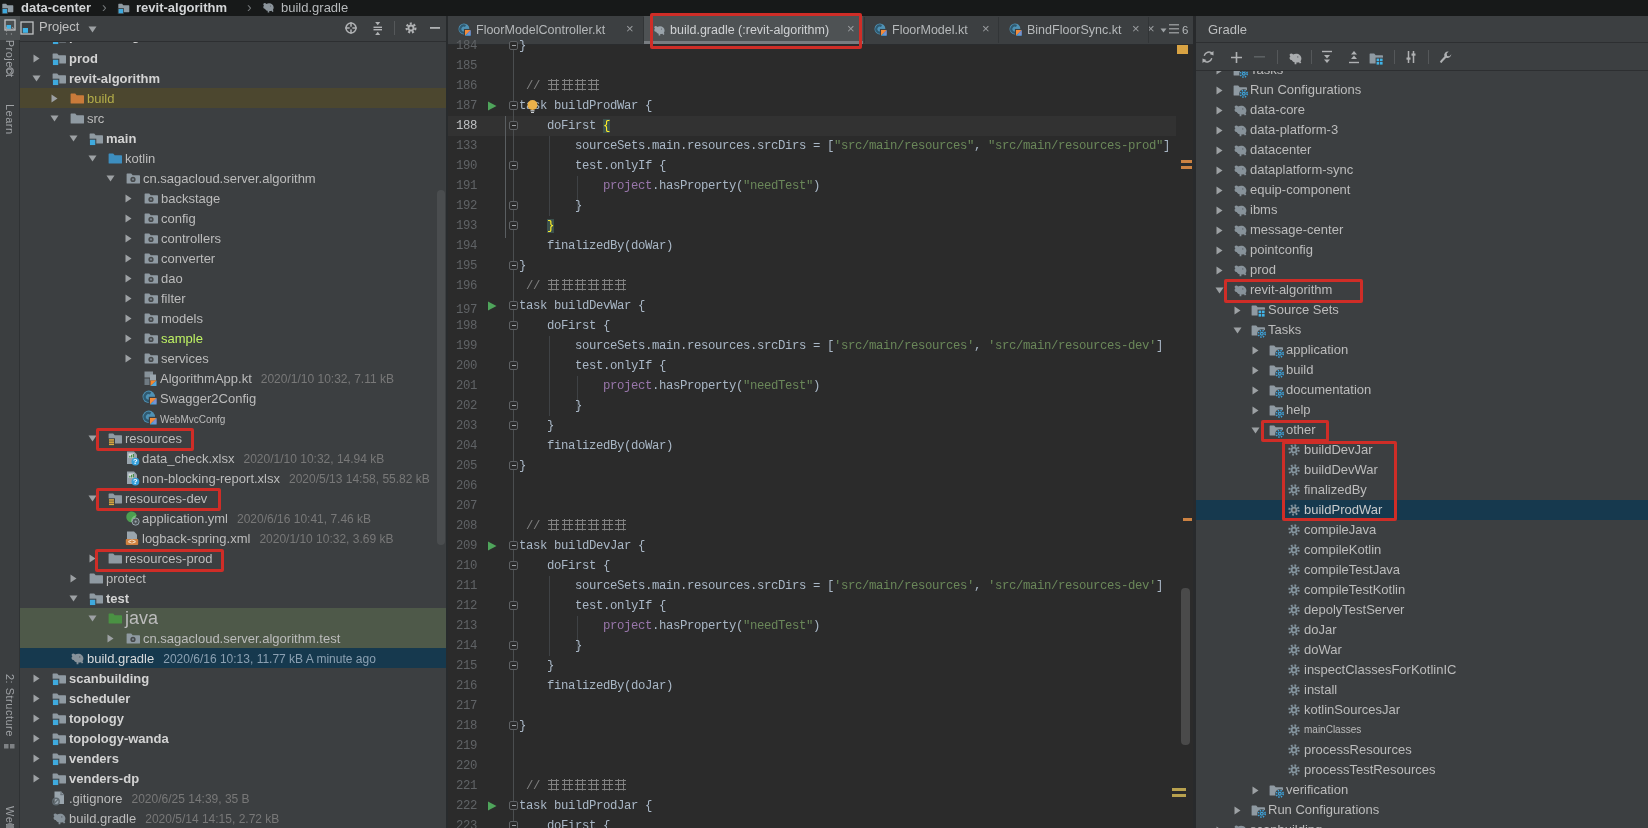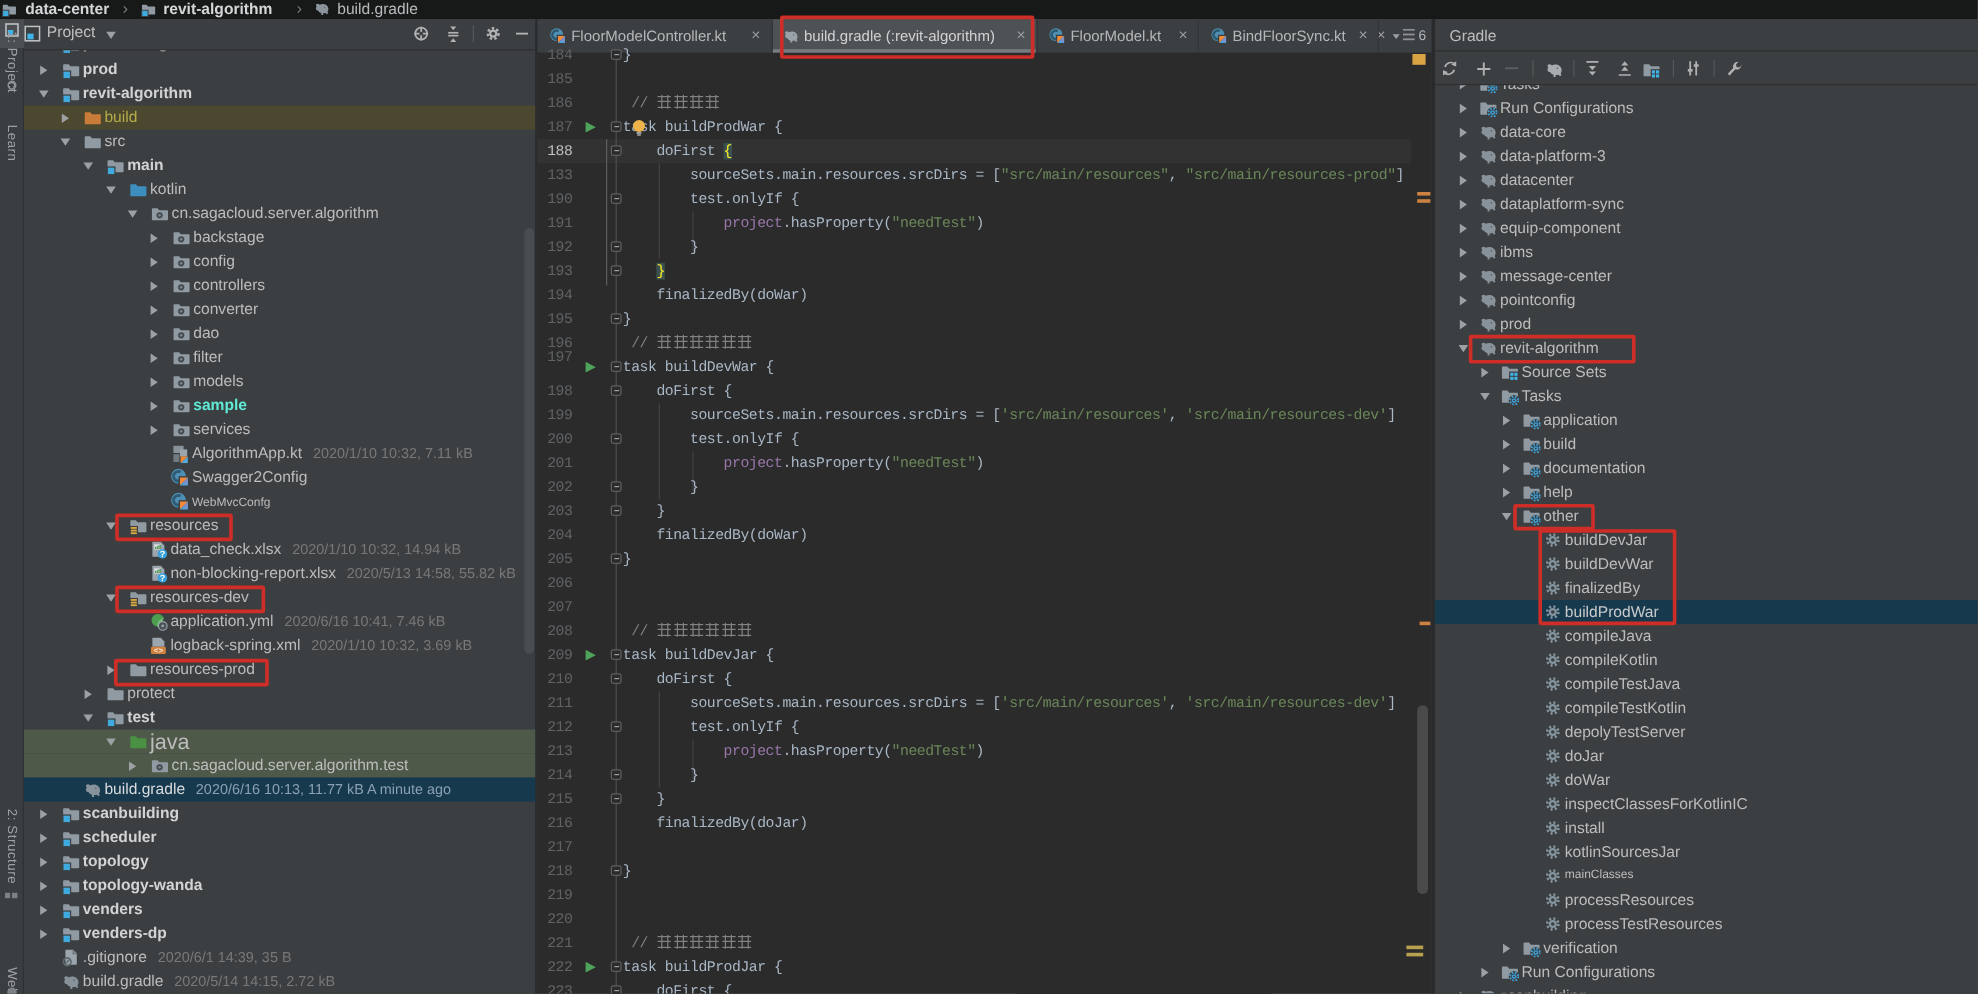--- a/index.html
+++ b/index.html
@@ -277,21 +277,21 @@
 <svg style="position:absolute;left:124px;top:334px" width="9" height="9" viewBox="0 0 9 9">
     <polygon points="1.5,0.5 7.5,4.5 1.5,8.5" fill="#9da1a4"></polygon>
   </svg>
 <div style="position:absolute;left:143px;top:330px">
     <svg width="16" height="16" viewBox="0 0 16 16" style="">
       <path d="M1.6 13.6h12.8c.3 0 .6-.3.6-.6V5.9c0-.3-.3-.6-.6-.6H7.7L6.2 3.5H2.2c-.3 0-.6.3-.6.6v8.9c0 .3.3.6.6.6z" fill="#8f9aa2"></path>
       <circle cx="8" cy="9.4" r="2.6" fill="#46494b"></circle>
       <circle cx="8" cy="9.4" r="1.1" fill="#7a848c"></circle>
     </svg>
   </div>
-<div style="position:absolute;left:161px;top:328px;height:20px;line-height:20px;white-space:nowrap"><span style="font-size:13px;line-height:20px;color:#5eead4;font-weight:bold;">sample</span></div>
+<div style="position:absolute;left:161px;top:328px;height:20px;line-height:20px;white-space:nowrap"><span style="font-size:13px;line-height:20px;color:#bef264;">sample</span></div>
 <svg style="position:absolute;left:124px;top:354px" width="9" height="9" viewBox="0 0 9 9">
     <polygon points="1.5,0.5 7.5,4.5 1.5,8.5" fill="#9da1a4"></polygon>
   </svg>
 <div style="position:absolute;left:143px;top:350px">
     <svg width="16" height="16" viewBox="0 0 16 16" style="">
       <path d="M1.6 13.6h12.8c.3 0 .6-.3.6-.6V5.9c0-.3-.3-.6-.6-.6H7.7L6.2 3.5H2.2c-.3 0-.6.3-.6.6v8.9c0 .3.3.6.6.6z" fill="#8f9aa2"></path>
       <circle cx="8" cy="9.4" r="2.6" fill="#46494b"></circle>
       <circle cx="8" cy="9.4" r="1.1" fill="#7a848c"></circle>
     </svg>
   </div>
@@ -512,21 +512,21 @@
 <div style="position:absolute;left:69px;top:768px;height:20px;line-height:20px;white-space:nowrap"><span style="font-size:13px;line-height:20px;color:#d3d3d3;font-weight:bold;">venders-dp</span></div>
 <div style="position:absolute;left:51px;top:790px">
     <svg width="16" height="16" viewBox="0 0 16 16" style="">
       <path d="M3.5 1.5h6.5l3 3V14H3.5z" fill="#9aa5ad"></path>
       <rect x="9.5" y="1.5" width="1.2" height="3.6" fill="#6b757c"></rect>
       <rect x="9.5" y="4" width="3.6" height="1.2" fill="#6b757c"></rect>
       <circle cx="5" cy="11.5" r="3.2" fill="none" stroke="#5f696f" stroke-width="1.4"></circle>
       <path d="M2.9 13.7 7.2 9.4" stroke="#5f696f" stroke-width="1.3"></path>
     </svg>
   </div>
-<div style="position:absolute;left:69px;top:788px;height:20px;line-height:20px;white-space:nowrap"><span style="font-size:13px;line-height:20px;color:#bcbcbc;">.gitignore</span><span style="font-size:12px;color:#787878;margin-left:9px">2020/6/1 14:39, 35 B</span></div>
+<div style="position:absolute;left:69px;top:788px;height:20px;line-height:20px;white-space:nowrap"><span style="font-size:13px;line-height:20px;color:#bcbcbc;">.gitignore</span><span style="font-size:12px;color:#787878;margin-left:9px">2020/6/25 14:39, 35 B</span></div>
 <div style="position:absolute;left:51px;top:810px">
     <svg width="16" height="16" viewBox="0 0 16 16" style="">
       <path d="M2.7 4.2c.9-.9 2.3-.9 3.2 0l.3.3C7 4 8 3.8 9.1 3.8c3 0 5.3 2.1 5.3 4.8 0 1-.3 1.9-.9 2.7l.8 1.4-1.5.9-.8-1.4c-.5.2-1.2.3-1.8.3h-.8v1.7H7.6v-1.9c-1.3-.3-2.3-1.1-2.9-2.2-.9 0-1.7-.5-2-1.3-.3-.8-.1-1.7.5-2.3l.2-.2-.7-.7z" fill="#87929a"></path>
       <circle cx="10.8" cy="6.9" r=".6" fill="#50545a"></circle>
     </svg>
   </div>
 <div style="position:absolute;left:69px;top:808px;height:20px;line-height:20px;white-space:nowrap"><span style="font-size:13px;line-height:20px;color:#bcbcbc;">build.gradle</span><span style="font-size:12px;color:#787878;margin-left:9px">2020/5/14 14:15, 2.72 kB</span></div>
 <div class="a" style="left:437px;top:190px;width:8px;height:355px;background:rgba(170,174,176,0.13);border-radius:4px"></div>
 <div style="position:absolute;left:458px;top:23px;transform:scale(0.875);transform-origin:0 0">
     <svg width="16" height="16" viewBox="0 0 16 16" style="">
@@ -618,21 +618,21 @@
 <div class="ln" style="top:196px;color:#606366">192</div>
 <div class="cl" style="top:196px">        }</div>
 <div class="ln" style="top:216px;color:#606366">193</div>
 <div class="cl" style="top:216px">    <span class="bh">}</span></div>
 <div class="ln" style="top:236px;color:#606366">194</div>
 <div class="cl" style="top:236px">    finalizedBy(doWar)</div>
 <div class="ln" style="top:256px;color:#606366">195</div>
 <div class="cl" style="top:256px">}</div>
 <div class="ln" style="top:276px;color:#606366">196</div>
 <div class="cl" style="top:276px"><span class="cm"> // <i class="cjk"></i><i class="cjk"></i><i class="cjk"></i><i class="cjk"></i><i class="cjk"></i><i class="cjk"></i></span></div>
-<div class="ln" style="top:288px;color:#606366">197</div>
+<div class="ln" style="top:300px;color:#606366">197</div>
 <div class="cl" style="top:296px">task buildDevWar {</div>
 <div class="ln" style="top:316px;color:#606366">198</div>
 <div class="cl" style="top:316px">    doFirst {</div>
 <div class="ln" style="top:336px;color:#606366">199</div>
 <div class="cl" style="top:336px">        sourceSets.main.resources.srcDirs = [<span class="st">'src/main/resources'</span>, <span class="st">'src/main/resources-dev'</span>]</div>
 <div class="ln" style="top:356px;color:#606366">200</div>
 <div class="cl" style="top:356px">        test.onlyIf {</div>
 <div class="ln" style="top:376px;color:#606366">201</div>
 <div class="cl" style="top:376px">            <span class="pu">project</span>.hasProperty(<span class="st">"needTest"</span>)</div>
 <div class="ln" style="top:396px;color:#606366">202</div>

